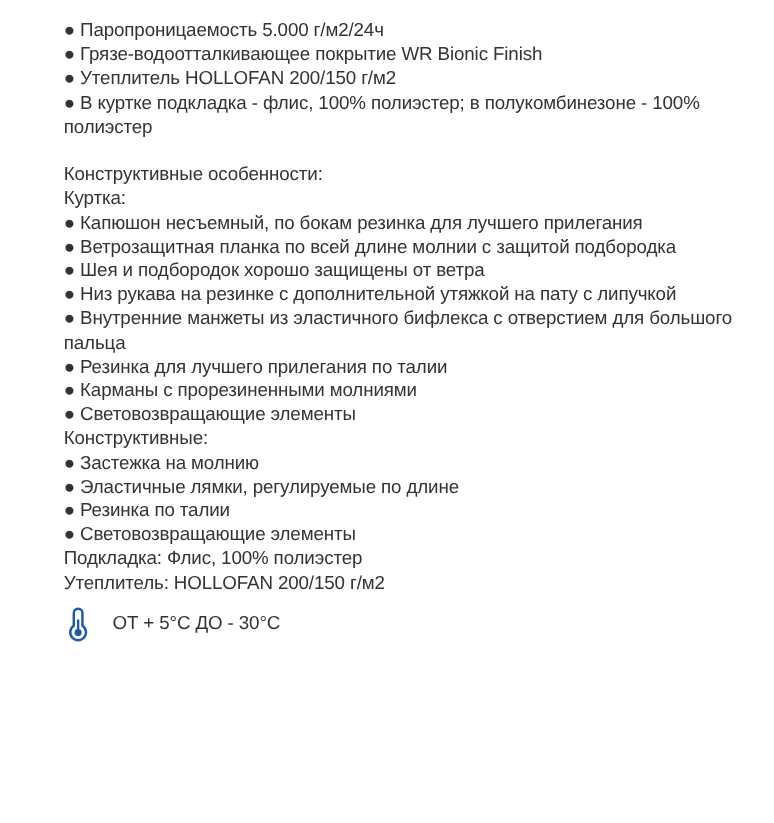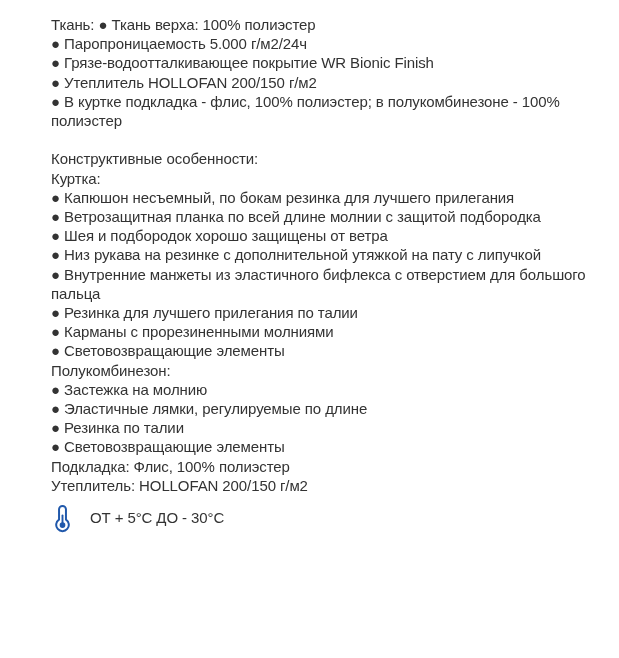--- a/index.html
+++ b/index.html
@@ -53,37 +53,36 @@
     color: var(--text-color, #333333);
     text-align: center;
   }
 </style>
 </head>
 <body>
 
 <div class="page">
 
   <div class="spec-block">
-      <div class="spec-line">Ткань: ● Ткань верха: 100% полиэстер</div>
       <div class="spec-line">● Паропроницаемость 5.000 г/м2/24ч</div>
       <div class="spec-line">● Грязе-водоотталкивающее покрытие WR Bionic Finish</div>
       <div class="spec-line">● Утеплитель HOLLOFAN 200/150 г/м2</div>
       <div class="spec-line">● В куртке подкладка - флис, 100% полиэстер; в полукомбинезоне - 100% полиэстер</div>
       <div class="spec-line"></div>
       <div class="spec-line">Конструктивные особенности:</div>
       <div class="spec-line">Куртка:</div>
       <div class="spec-line">● Капюшон несъемный, по бокам резинка для лучшего прилегания</div>
       <div class="spec-line">● Ветрозащитная планка по всей длине молнии с защитой подбородка</div>
       <div class="spec-line">● Шея и подбородок хорошо защищены от ветра</div>
       <div class="spec-line">● Низ рукава на резинке с дополнительной утяжкой на пату с липучкой</div>
       <div class="spec-line">● Внутренние манжеты из эластичного бифлекса с отверстием для большого пальца</div>
       <div class="spec-line">● Резинка для лучшего прилегания по талии</div>
       <div class="spec-line">● Карманы с прорезиненными молниями</div>
       <div class="spec-line">● Световозвращающие элементы</div>
-      <div class="spec-line">Полукомбинезон:</div>
+      <div class="spec-line">Конструктивные:</div>
       <div class="spec-line">● Застежка на молнию</div>
       <div class="spec-line">● Эластичные лямки, регулируемые по длине</div>
       <div class="spec-line">● Резинка по талии</div>
       <div class="spec-line">● Световозвращающие элементы</div>
       <div class="spec-line">Подкладка: Флис, 100% полиэстер</div>
       <div class="spec-line">Утеплитель: HOLLOFAN 200/150 г/м2</div>
     </div>
 
   <div class="temp-row">
     <span class="thermo-icon">

